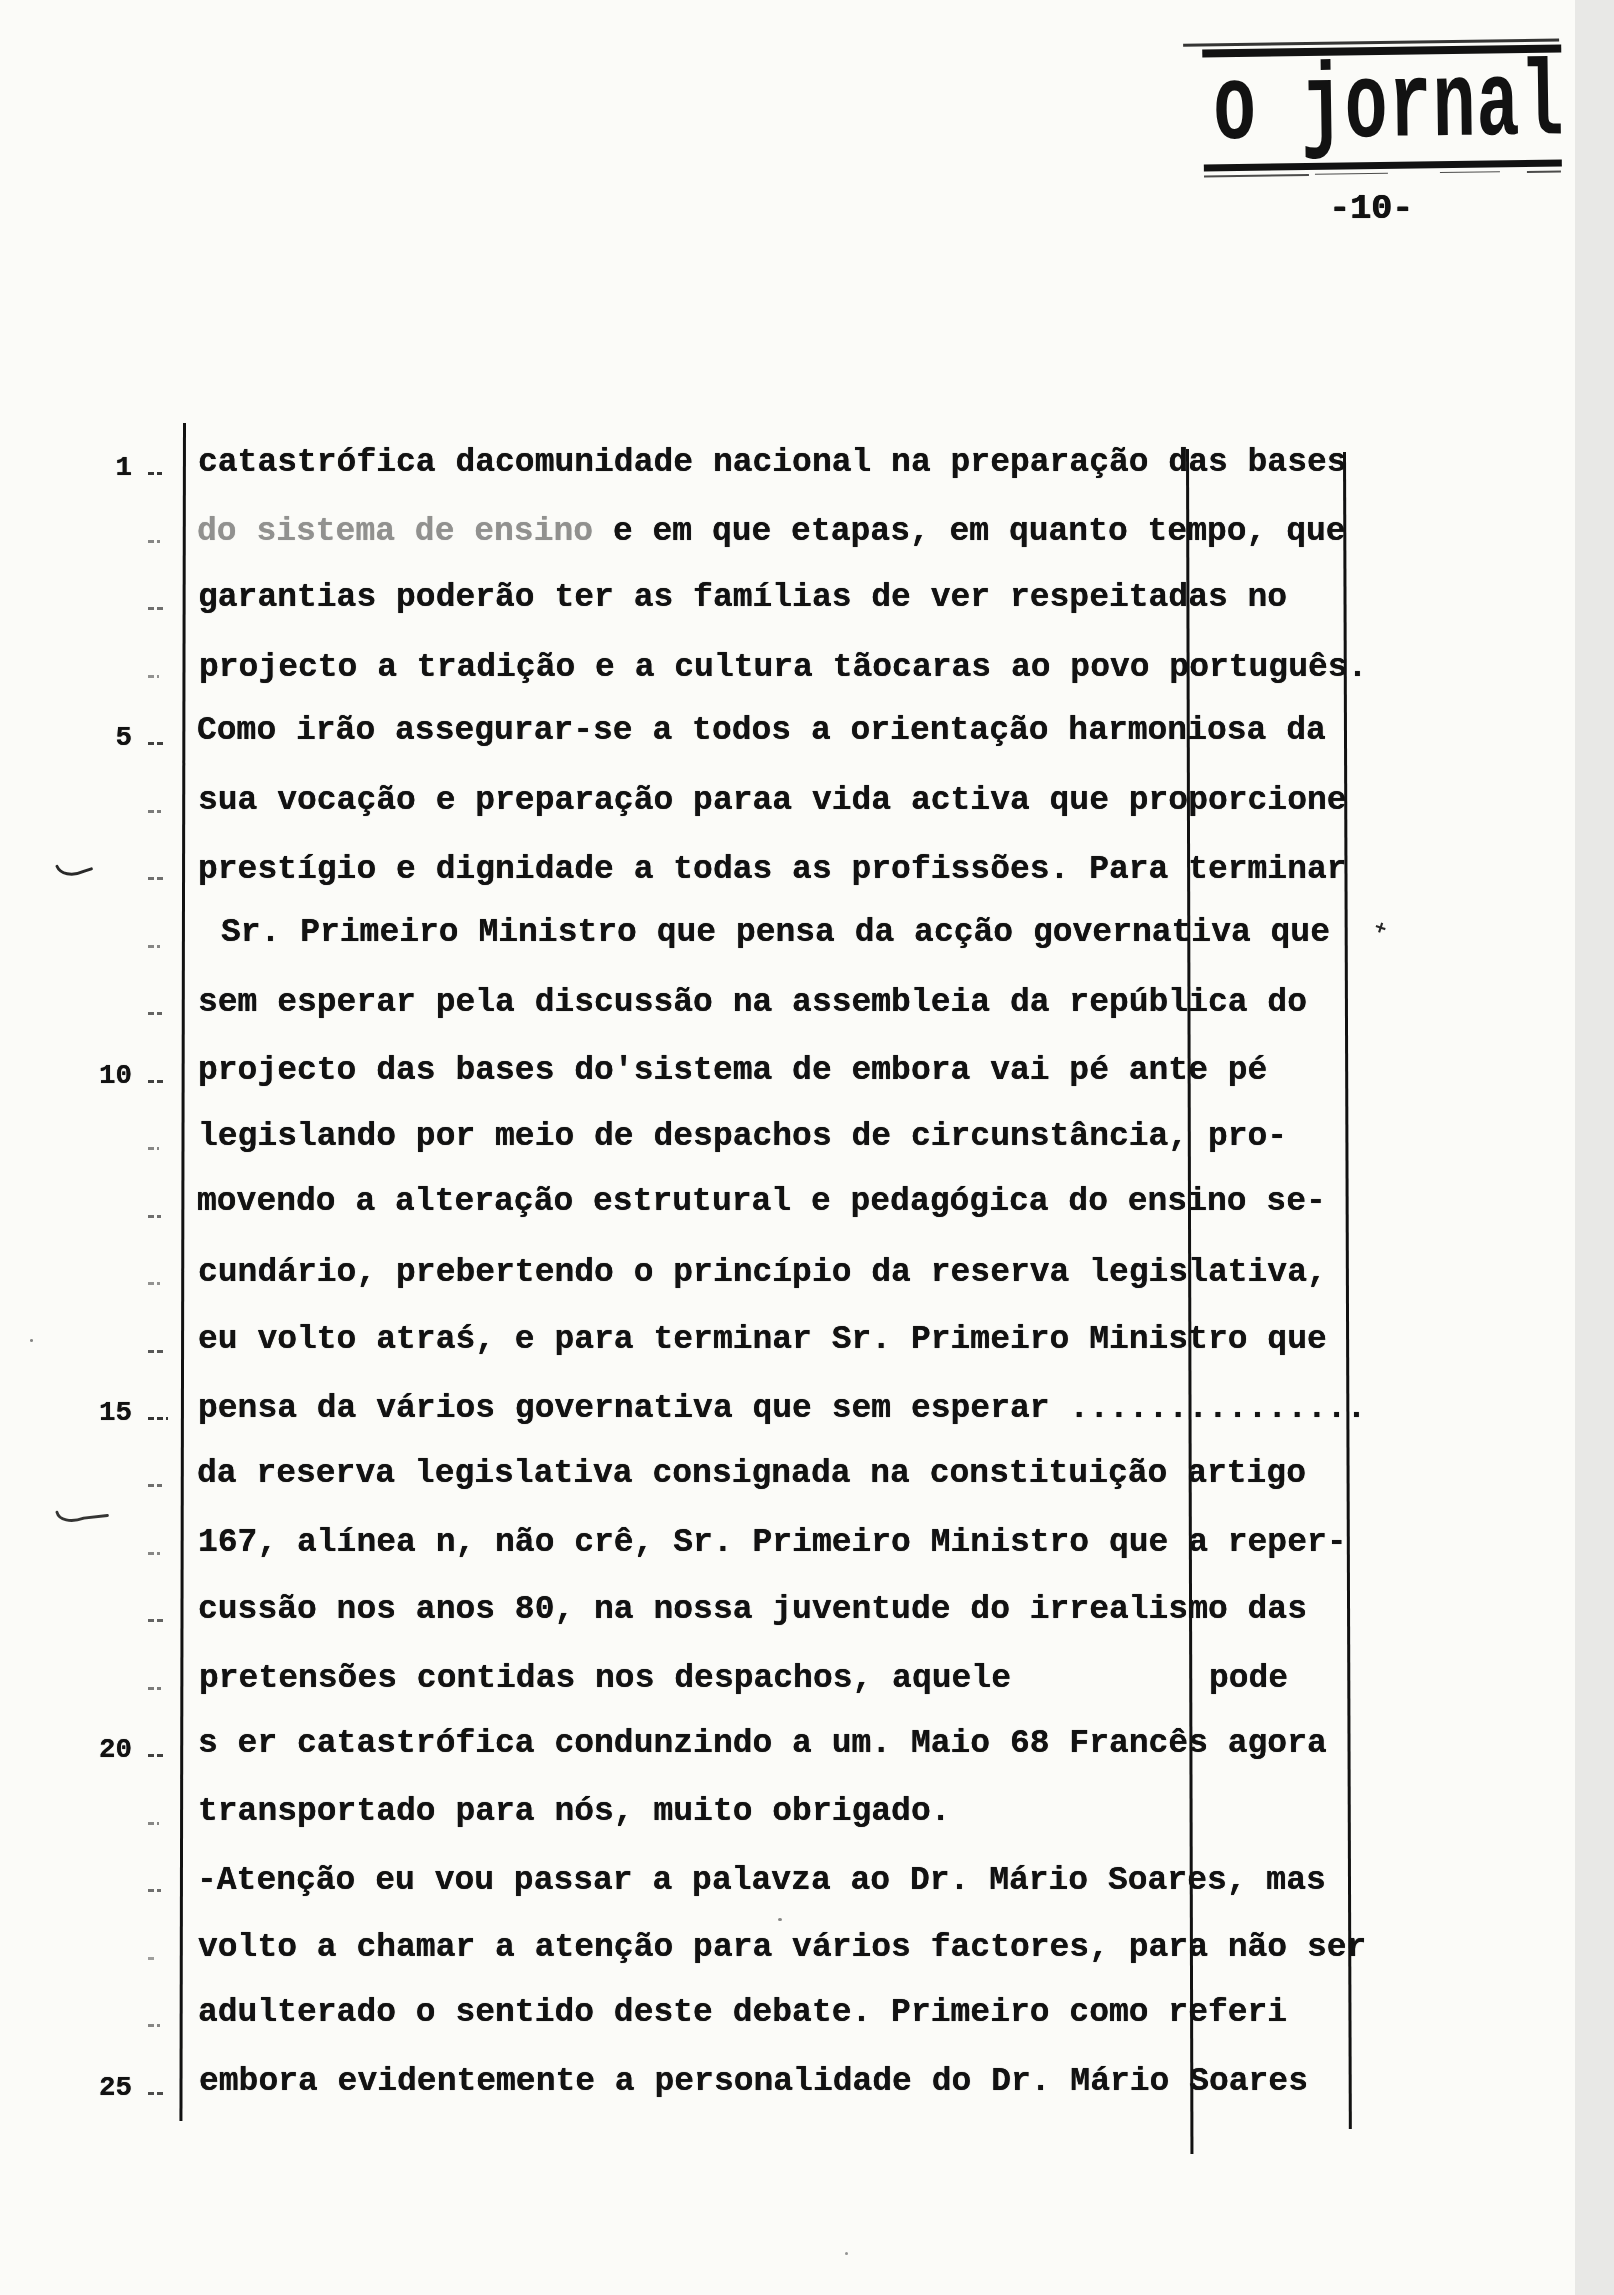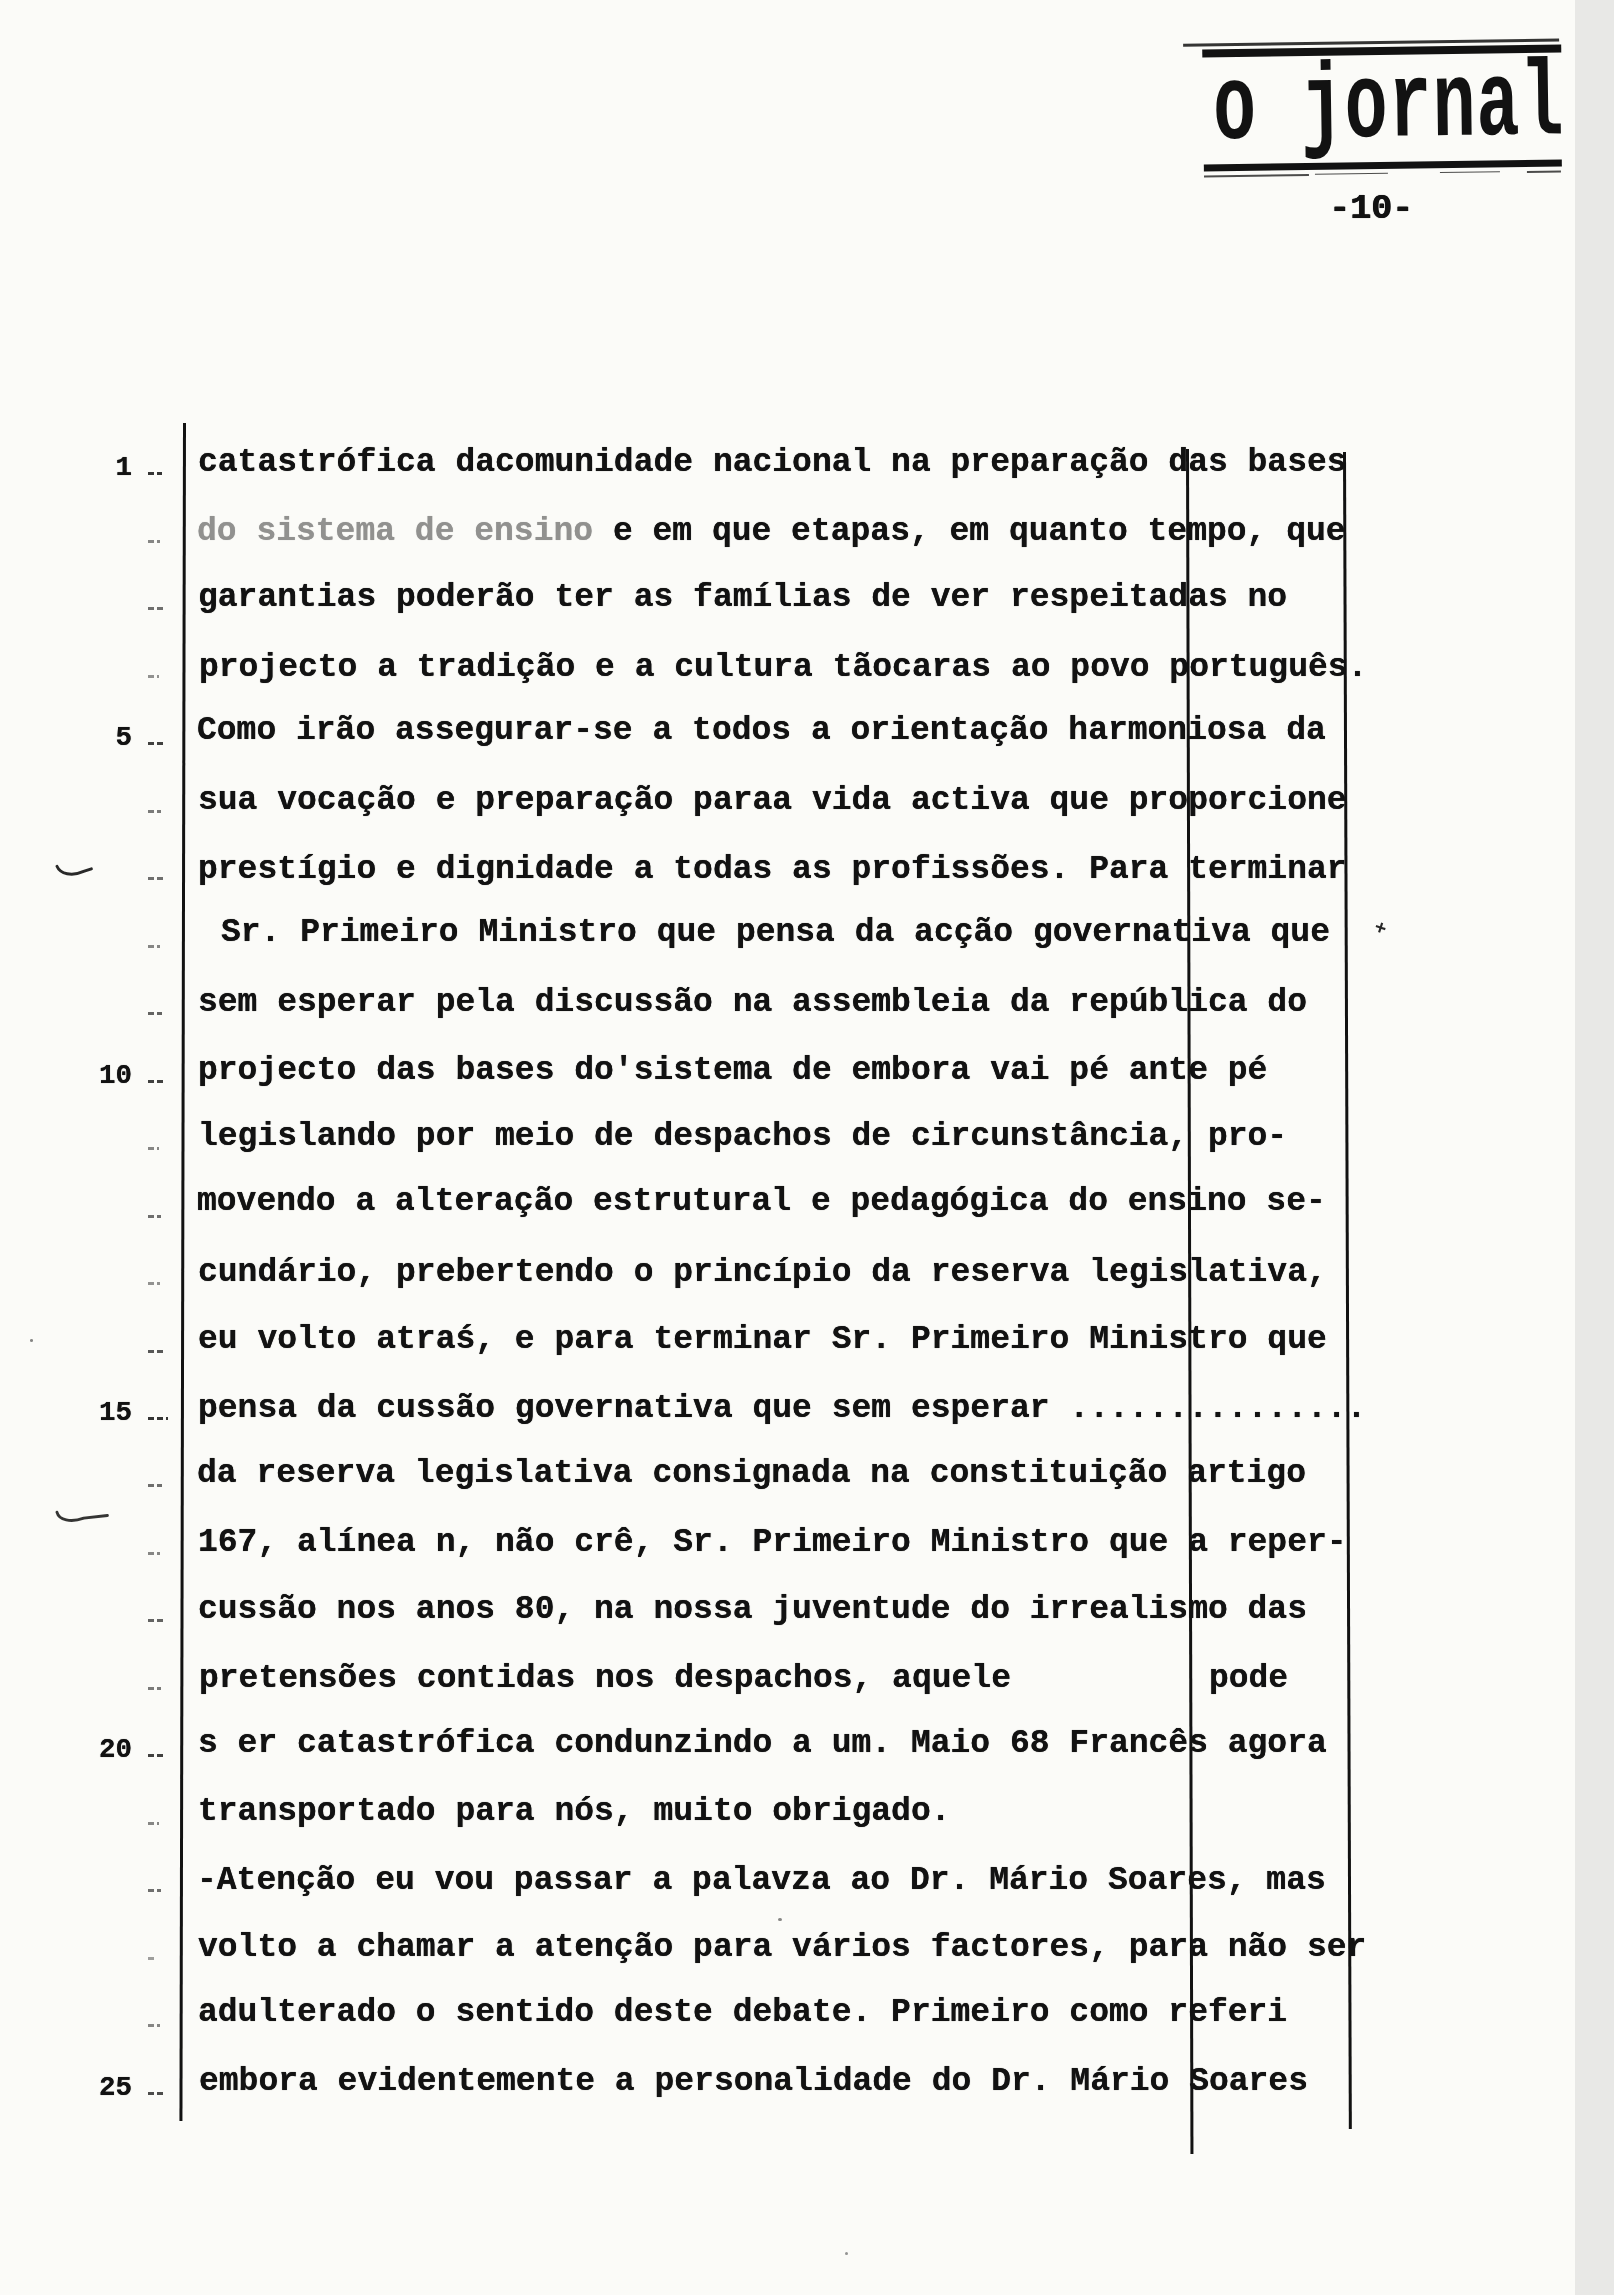--- a/index.html
+++ b/index.html
@@ -134,21 +134,21 @@
       <div class="text-line" style="top: 697px; left: 197px;">Como irão assegurar-se a todos a orientação harmoniosa da</div>
       <div class="text-line" style="top: 767px; left: 198px;">sua vocação e preparação paraa vida activa que proporcione</div>
       <div class="text-line" style="top: 836px; left: 198px;">prestígio e dignidade a todas as profissões. Para terminar</div>
       <div class="text-line" style="top: 899px; left: 197px; margin-left: 24px;">Sr. Primeiro Ministro que pensa da acção governativa que</div>
       <div class="text-line" style="top: 969px; left: 198px;">sem esperar pela discussão na assembleia da república do</div>
       <div class="text-line" style="top: 1037px; left: 198px;">projecto das bases do'sistema de embora vai pé ante pé</div>
       <div class="text-line" style="top: 1103px; left: 198px;">legislando por meio de despachos de circunstância, pro-</div>
       <div class="text-line" style="top: 1168px; left: 197px;">movendo a alteração estrutural e pedagógica do ensino se-</div>
       <div class="text-line" style="top: 1239px; left: 198px;">cundário, prebertendo o princípio da reserva legislativa,</div>
       <div class="text-line" style="top: 1306px; left: 198px; text-align: center;">eu volto atraś, e para terminar Sr. Primeiro Ministro que</div>
-      <div class="text-line" style="top: 1375px; left: 198px;">pensa da cussão governativa que sem esperar ...............</div>
+      <div class="text-line" style="top: 1375px; left: 198px;">pensa da vários governativa que sem esperar ...............</div>
       <div class="text-line" style="top: 1440px; left: 197px;">da reserva legislativa consignada na constituição artigo</div>
       <div class="text-line" style="top: 1509px; left: 198px;">167, alínea n, não crê, Sr. Primeiro Ministro que a reper-</div>
       <div class="text-line" style="top: 1576px; left: 198px;">cussão nos anos 80, na nossa juventude do irrealismo das</div>
       <div class="text-line" style="top: 1645px; left: 199px;">pretensões contidas nos despachos, aquele          pode</div>
       <div class="text-line" style="top: 1710px; left: 198px;">s er catastrófica condunzindo a um. Maio 68 Francês agora</div>
       <div class="text-line" style="top: 1778px; left: 198px;">transportado para nós, muito obrigado.</div>
       <div class="text-line" style="top: 1847px; left: 197px;">-Atenção eu vou passar a palavza ao Dr. Mário Soares, mas</div>
       <div class="text-line" style="top: 1914px; left: 198px;">volto a chamar a atenção para vários factores, para não ser</div>
       <div class="text-line" style="top: 1979px; left: 198px;">adulterado o sentido deste debate. Primeiro como referi</div>
       <div class="text-line" style="top: 2048px; left: 199px;">embora evidentemente a personalidade do Dr. Mário Soares</div>

